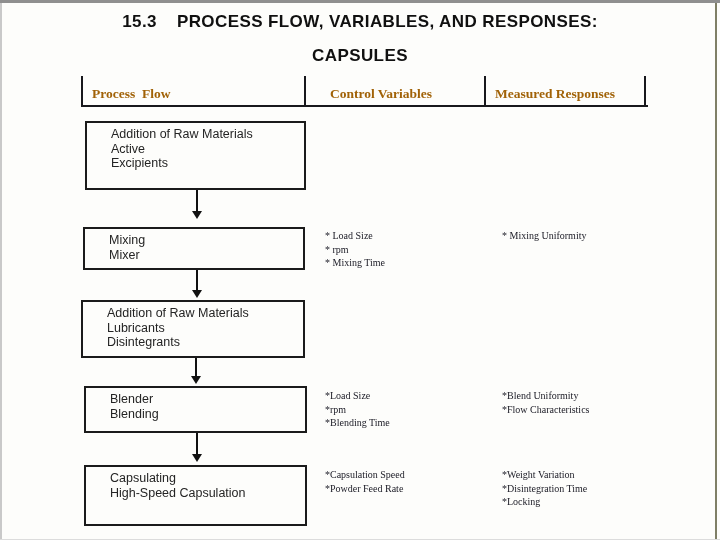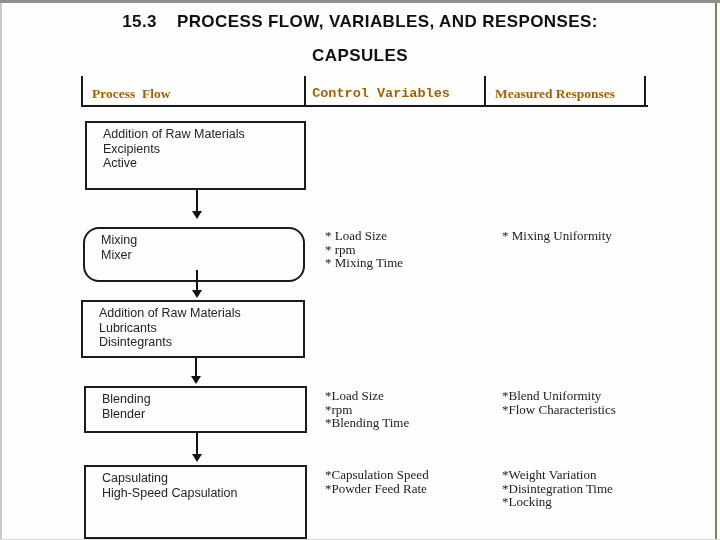--- a/index.html
+++ b/index.html
@@ -17,29 +17,29 @@
     font-weight:bold;font-size:17px;letter-spacing:0.4px;color:#101010;line-height:22px;}
   .title-num{display:inline-block;margin-right:20px;}
   .title-line2{display:block;margin-top:12px;}
 
   .th-label{position:absolute;font-family:"Liberation Serif",serif;font-weight:bold;
     font-size:13.5px;color:#a16207;white-space:pre;}
   .vline{position:absolute;top:76px;height:31px;width:2px;background:#18181c;}
   .hline{position:absolute;left:81px;top:105px;width:567px;height:2px;background:#18181c;}
 
   .flow-box{position:absolute;border:2px solid #1b1b1b;background:#fdfdfb;
-    box-sizing:border-box;padding:4px 16px;font-size:12.5px;line-height:14.5px;color:#242424;}
+    box-sizing:border-box;padding:4px 24px;font-size:12.5px;line-height:14.5px;color:#242424;}
   .flow-box span{display:block;white-space:pre;}
 
   .arrow{position:absolute;width:12px;display:flex;flex-direction:column;align-items:center;}
   .arrow-line{width:2px;flex:1;background:#111;}
   .arrow-head{width:0;height:0;border-left:5px solid transparent;
     border-right:5px solid transparent;border-top:8px solid #111;}
 
-  .note{position:absolute;font-family:"Liberation Serif",serif;font-size:13px;
+  .note{position:absolute;font-family:"Liberation Serif",serif;font-size:10px;
     line-height:13.5px;color:#20202a;}
   .note span{display:block;white-space:pre;}
 </style>
 </head>
 <body>
 
 <div class="slide">
 
   <div class="edge edge-top"></div>
   <div class="edge edge-left"></div>
@@ -51,35 +51,35 @@
     <span class="title-line2">CAPSULES</span>
   </div>
 
   <div class="vline" style="left:81px;"></div>
   <div class="vline" style="left:304px;"></div>
   <div class="vline" style="left:484px;"></div>
   <div class="vline" style="left:644px;"></div>
   <div class="hline"></div>
 
   <div class="th-label" style="left:92px;top:86px;">Process  Flow</div>
-  <div class="th-label" style="left:305px;top:86px;width:152px;text-align:center;font-family:Liberation Mono, monospace;">Control Variables</div>
+  <div class="th-label" style="left:305px;top:86px;width:152px;text-align:center;">Control Variables</div>
   <div class="th-label" style="left:485px;top:86px;width:140px;text-align:center;">Measured Responses</div>
 
   <div class="flow-box" style="left:85px;top:121px;width:221px;height:69px;">
     <span>Addition of Raw Materials</span>
+    <span>Active</span>
     <span>Excipients</span>
-    <span>Active</span>
   </div>
 
   <div class="arrow" style="left:191px;top:190px;height:29px;">
     <div class="arrow-line"></div>
     <div class="arrow-head"></div>
   </div>
 
-  <div class="flow-box" style="left:83px;top:227px;width:222px;height:55px;border-radius:16px;">
+  <div class="flow-box" style="left:83px;top:227px;width:222px;height:43px;">
     <span>Mixing</span>
     <span>Mixer</span>
   </div>
   <div class="note" style="left:325px;top:229px;">
     <span>* Load Size</span>
     <span>* rpm</span>
     <span>* Mixing Time</span>
   </div>
   <div class="note" style="left:502px;top:229px;">
     <span>* Mixing Uniformity</span>
@@ -95,39 +95,39 @@
     <span>Lubricants</span>
     <span>Disintegrants</span>
   </div>
 
   <div class="arrow" style="left:190px;top:358px;height:26px;">
     <div class="arrow-line"></div>
     <div class="arrow-head"></div>
   </div>
 
   <div class="flow-box" style="left:84px;top:386px;width:223px;height:47px;">
+    <span>Blender</span>
     <span>Blending</span>
-    <span>Blender</span>
   </div>
   <div class="note" style="left:325px;top:389px;">
     <span>*Load Size</span>
     <span>*rpm</span>
     <span>*Blending Time</span>
   </div>
   <div class="note" style="left:502px;top:389px;">
     <span>*Blend Uniformity</span>
     <span>*Flow Characteristics</span>
   </div>
 
   <div class="arrow" style="left:191px;top:433px;height:29px;">
     <div class="arrow-line"></div>
     <div class="arrow-head"></div>
   </div>
 
-  <div class="flow-box" style="left:84px;top:465px;width:223px;height:74px;">
+  <div class="flow-box" style="left:84px;top:465px;width:223px;height:61px;">
     <span>Capsulating</span>
     <span>High-Speed Capsulation</span>
   </div>
   <div class="note" style="left:325px;top:468px;">
     <span>*Capsulation Speed</span>
     <span>*Powder Feed Rate</span>
   </div>
   <div class="note" style="left:502px;top:468px;">
     <span>*Weight Variation</span>
     <span>*Disintegration Time</span>

